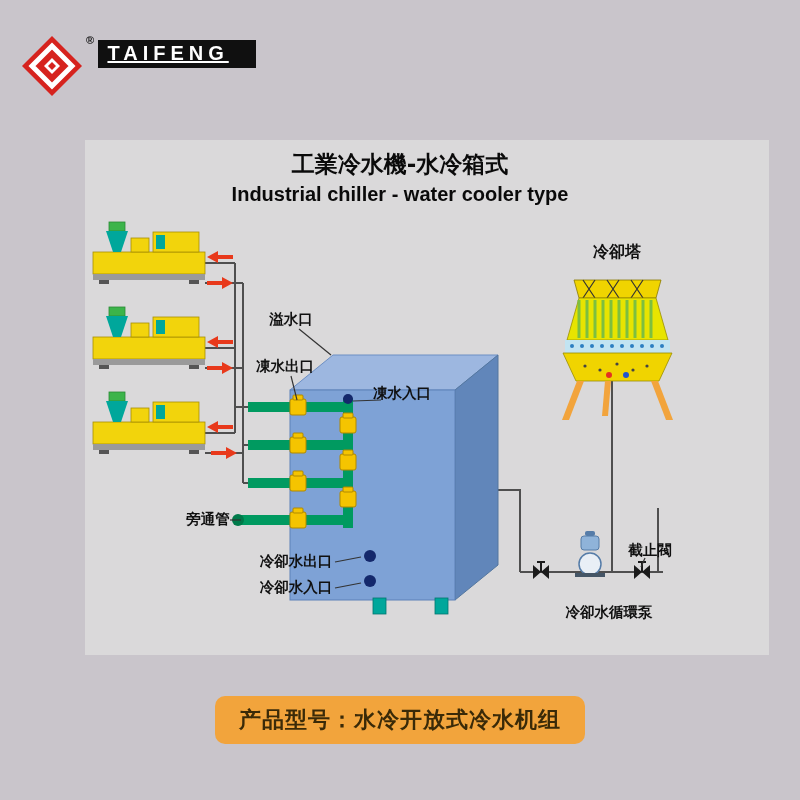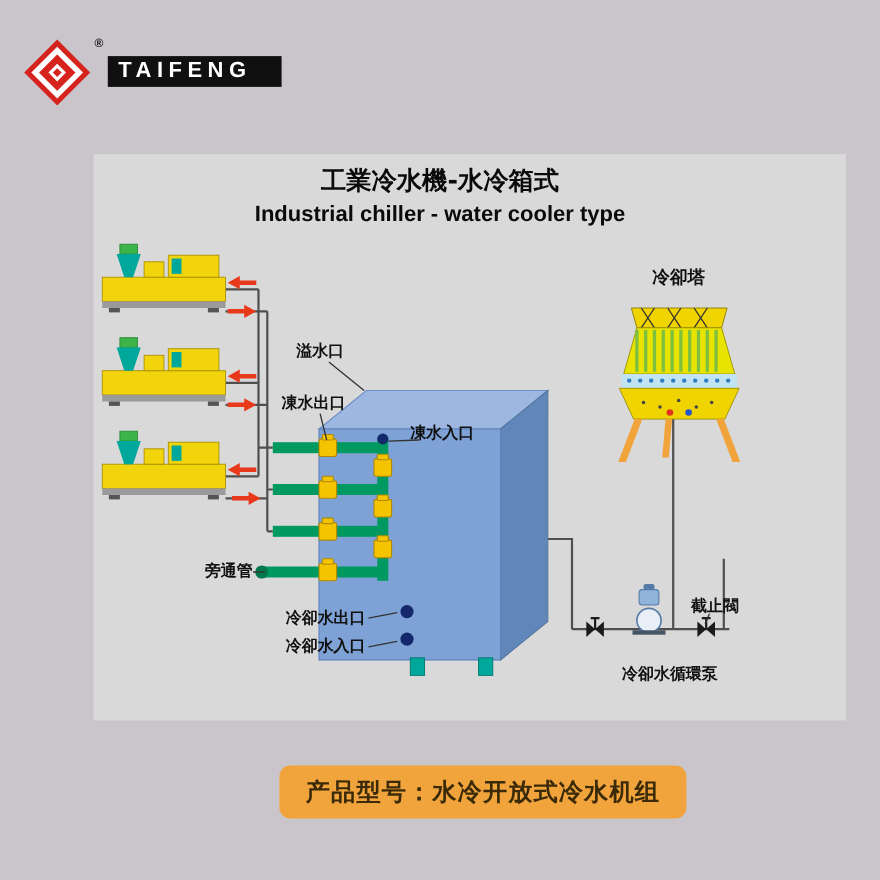--- a/index.html
+++ b/index.html
@@ -15,22 +15,22 @@
   .logo{position:absolute;left:20px;top:34px;display:flex;align-items:flex-start;}
   .logo-diamond{width:64px;height:64px;display:block;}
   .reg{font-size:11px;color:#111;margin:0 4px 0 2px;font-weight:bold;}
   .logo-text{width:158px;}
   .brand-cn{
     font-size:36px;font-weight:bold;color:#0d0d0d;line-height:1.05;
     letter-spacing:2px;white-space:nowrap;
     font-family:"DejaVu Sans","Liberation Sans",sans-serif;
   }
   .brand-en-bar{
-    margin-top:17px;background:#101010;color:#fff;text-align:center;
-    font-size:20px;font-weight:bold;letter-spacing:5px;padding:2px 18px 3px 0;
+    margin-top:6px;background:#101010;color:#fff;text-align:center;
+    font-size:20px;font-weight:bold;letter-spacing:5px;padding:2px 18px 3px 0;text-decoration:underline;
   }
 
   
   .panel{
     position:absolute;left:85px;top:140px;width:684px;height:515px;
     background:#dad9da;
   }
   .panel svg{display:block;}
   .d-title{font:700 23px "DejaVu Sans","Liberation Sans",sans-serif;fill:#0a0a0a;}
   .d-sub{font:700 20px "Liberation Sans",sans-serif;fill:#0a0a0a;}
@@ -39,21 +39,20 @@
   .ptr{stroke:#333;stroke-width:1.2;}
   .pipe{stroke:#4f4f4f;stroke-width:2;fill:none;}
 
   
   .banner{
     position:absolute;left:50%;top:696px;transform:translateX(-50%);
     background:#f2a43c;color:#3a2a08;
     font-size:22px;font-weight:bold;letter-spacing:1px;
     padding:9px 24px;border-radius:10px;white-space:nowrap;
     font-family:"DejaVu Sans","Liberation Sans",sans-serif;
-    margin-left:39px;
   }
 </style>
 </head>
 <body>
 
 <div class="stage">
 
   <div class="logo">
     <svg class="logo-diamond" viewBox="0 0 64 64" aria-hidden="true">
       <polygon points="32,2 62,32 32,62 2,32" fill="#d6231e"></polygon>

